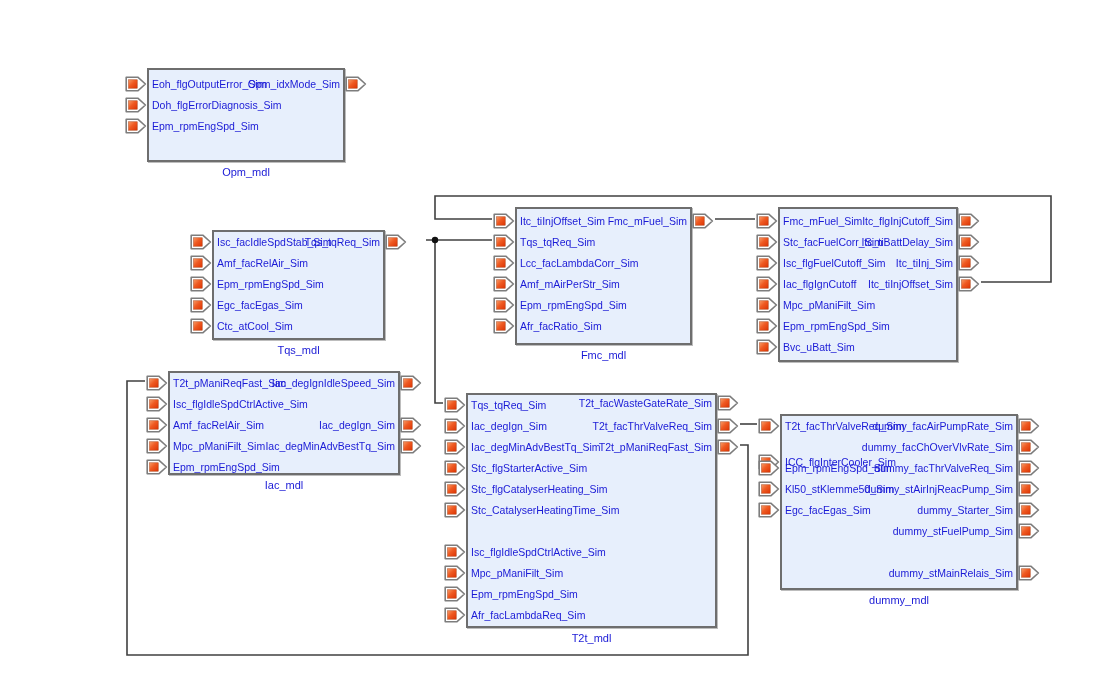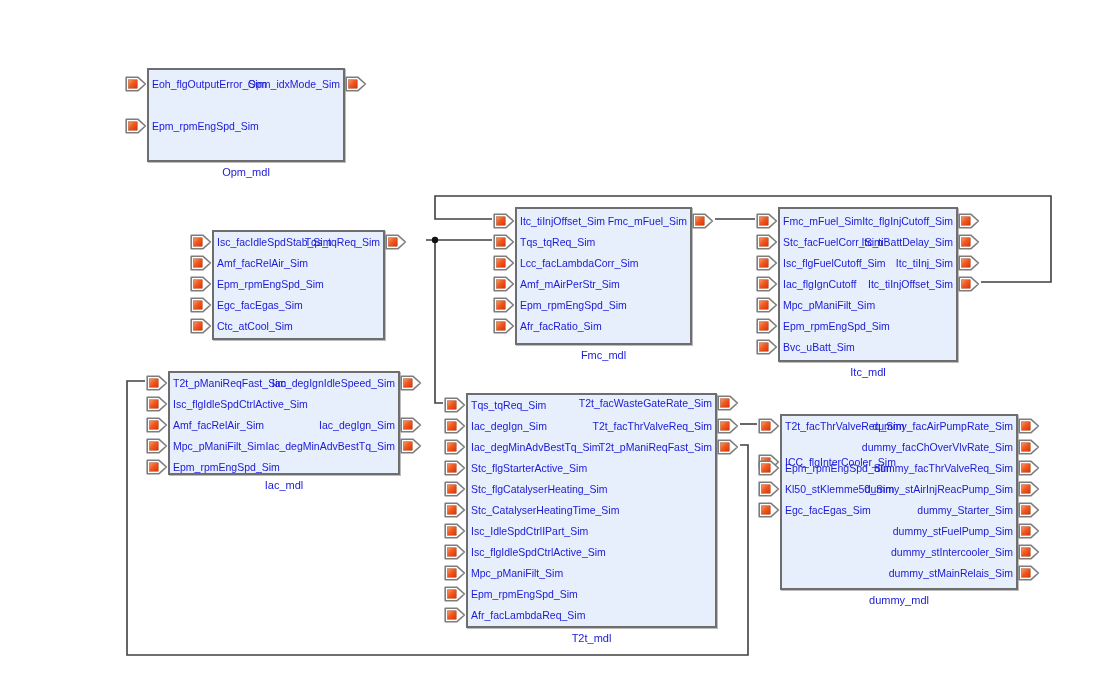--- a/index.html
+++ b/index.html
@@ -38,20 +38,26 @@
     </defs>
   </svg>
 
   <div class="block" style="left:147px;top:68px;width:198px;height:94px">
     <div class="row in" style="top:6px">
       <svg class="pico" width="22" height="16" viewBox="0 0 22 16">
           <use href="#portshape"></use>
         </svg>
       <span class="plabel">Eoh_flgOutputError_Sim</span>
     </div>
+    <div class="row in" style="top:27px">
+      <svg class="pico" width="22" height="16" viewBox="0 0 22 16">
+          <use href="#portshape"></use>
+        </svg>
+      <span class="plabel">Doh_flgErrorDiagnosis_Sim</span>
+    </div>
     <div class="row in" style="top:48px">
       <svg class="pico" width="22" height="16" viewBox="0 0 22 16">
           <use href="#portshape"></use>
         </svg>
       <span class="plabel">Epm_rpmEngSpd_Sim</span>
     </div>
     <div class="row out" style="top:6px">
       <span class="plabel">Opm_idxMode_Sim</span>
       <svg class="pico" width="22" height="16" viewBox="0 0 22 16">
           <use href="#portshape"></use>
@@ -90,20 +96,21 @@
           <use href="#portshape"></use>
         </svg>
       <span class="plabel">Ctc_atCool_Sim</span>
     </div>
     <div class="row out" style="top:2px">
       <span class="plabel">Tqs_tqReq_Sim</span>
       <svg class="pico" width="22" height="16" viewBox="0 0 22 16">
           <use href="#portshape"></use>
         </svg>
     </div>
+    <div class="bname">Tqs_mdl</div>
   </div>
 
   <div class="block" style="left:515px;top:207px;width:177px;height:138px">
     <div class="row in" style="top:4px">
       <svg class="pico" width="22" height="16" viewBox="0 0 22 16">
           <use href="#portshape"></use>
         </svg>
       <span class="plabel">Itc_tiInjOffset_Sim</span>
     </div>
     <div class="row in" style="top:25px">
@@ -205,21 +212,20 @@
       <svg class="pico" width="22" height="16" viewBox="0 0 22 16">
           <use href="#portshape"></use>
         </svg>
     </div>
     <div class="row out" style="top:67px">
       <span class="plabel">Itc_tiInjOffset_Sim</span>
       <svg class="pico" width="22" height="16" viewBox="0 0 22 16">
           <use href="#portshape"></use>
         </svg>
     </div>
-    <div class="bname">Itc_mdl</div>
   </div>
 
   <div class="block" style="left:168px;top:371px;width:232px;height:104px">
     <div class="row in" style="top:2px">
       <svg class="pico" width="22" height="16" viewBox="0 0 22 16">
           <use href="#portshape"></use>
         </svg>
       <span class="plabel">T2t_pManiReqFast_Sim</span>
     </div>
     <div class="row in" style="top:23px">
@@ -297,26 +303,20 @@
           <use href="#portshape"></use>
         </svg>
       <span class="plabel">Stc_flgCatalyserHeating_Sim</span>
     </div>
     <div class="row in" style="top:107px">
       <svg class="pico" width="22" height="16" viewBox="0 0 22 16">
           <use href="#portshape"></use>
         </svg>
       <span class="plabel">Stc_CatalyserHeatingTime_Sim</span>
     </div>
-    <div class="row in" style="top:128px">
-      <svg class="pico" width="22" height="16" viewBox="0 0 22 16">
-          <use href="#portshape"></use>
-        </svg>
-      <span class="plabel">Isc_IdleSpdCtrlIPart_Sim</span>
-    </div>
     <div class="row in" style="top:149px">
       <svg class="pico" width="22" height="16" viewBox="0 0 22 16">
           <use href="#portshape"></use>
         </svg>
       <span class="plabel">Isc_flgIdleSpdCtrlActive_Sim</span>
     </div>
     <div class="row in" style="top:170px">
       <svg class="pico" width="22" height="16" viewBox="0 0 22 16">
           <use href="#portshape"></use>
         </svg>
@@ -411,26 +411,20 @@
         </svg>
     </div>
     <div class="row out" style="top:65px">
       <span class="plabel">dummy_stAirInjReacPump_Sim</span>
       <svg class="pico" width="22" height="16" viewBox="0 0 22 16">
           <use href="#portshape"></use>
         </svg>
     </div>
     <div class="row out" style="top:107px">
       <span class="plabel">dummy_stFuelPump_Sim</span>
-      <svg class="pico" width="22" height="16" viewBox="0 0 22 16">
-          <use href="#portshape"></use>
-        </svg>
-    </div>
-    <div class="row out" style="top:128px">
-      <span class="plabel">dummy_stIntercooler_Sim</span>
       <svg class="pico" width="22" height="16" viewBox="0 0 22 16">
           <use href="#portshape"></use>
         </svg>
     </div>
     <div class="row out" style="top:149px">
       <span class="plabel">dummy_stMainRelais_Sim</span>
       <svg class="pico" width="22" height="16" viewBox="0 0 22 16">
           <use href="#portshape"></use>
         </svg>
     </div>

